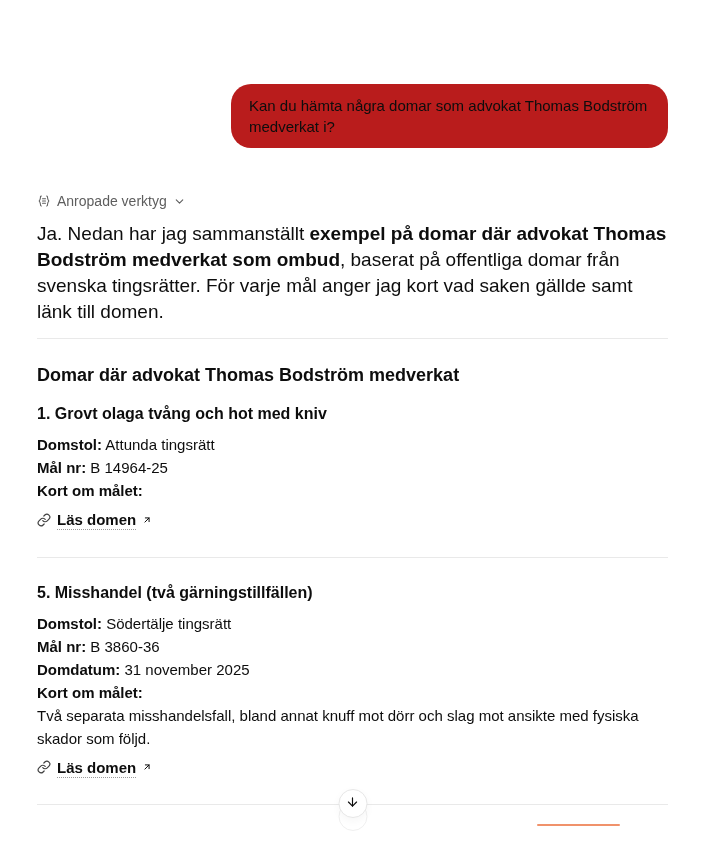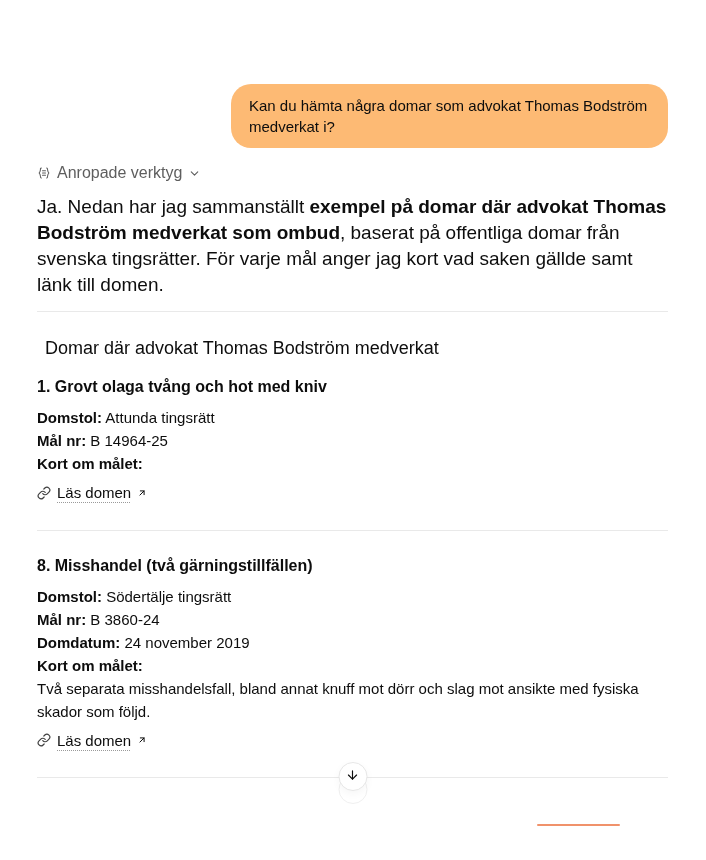--- a/index.html
+++ b/index.html
@@ -13,36 +13,36 @@
     color: #0d0d0d;
     position: relative;
   }
   .content {
     padding: 84px 38px 0 37px;
     position: relative;
   }
   
   .user-row { display: flex; justify-content: flex-end; }
   .user-bubble {
-    background: #fdba74;
+    background: #b91c1c;
     border-radius: 20px;
     padding: 11px 18px;
     font-size: 15px;
     line-height: 21px;
     max-width: 437px;
     box-sizing: border-box;
     color: #0d0d0d;
   }
   
   .tool-row {
-    margin-top: 16px;
+    margin-top: 45px;
     display: flex;
     align-items: center;
     gap: 6px;
-    font-size: 16px;
+    font-size: 14px;
     color: #5e5e5e;
     cursor: pointer;
     width: max-content;
   }
   .tool-row svg { display: block; }
   
   .intro {
     margin: 12px 0 0 0;
     font-size: 19px;
     line-height: 26px;
@@ -51,22 +51,22 @@
   
   .divider {
     border: none;
     border-top: 1px solid #e9e9e9;
     margin: 13px 0 0 0;
   }
   .divider.d2 { margin-top: 24px; }
   h2.results-heading {
     font-size: 18px;
     line-height: 22px;
-    margin: 25px 0 0 8px;
-    font-weight: normal;
+    margin: 25px 0 0 0;
+    font-weight: bold;
   }
   h3.case-title {
     font-size: 16px;
     line-height: 20px;
     margin: 18px 0 0 0;
     font-weight: bold;
   }
   h3.case-title.second { margin-top: 25px; }
   .case-body {
     margin-top: 9px;
@@ -75,20 +75,21 @@
   }
   .case-body .summary { margin: 0; }
   .doc-link {
     margin-top: 6px;
     display: inline-flex;
     align-items: center;
     gap: 6px;
     color: #0d0d0d;
     cursor: pointer;
     text-decoration: none;
+    font-weight: bold;
   }
   .doc-link .link-text {
     text-decoration: underline dotted 1px #9a9a9a;
     text-underline-offset: 4px;
   }
   .doc-link svg { display: block; }
   
   .scroll-divider {
     position: relative;
     margin-top: 24px;
@@ -192,25 +193,25 @@
             <polyline points="8 7 17 7 17 16"></polyline>
           </svg>
         </span>
       </a>
     </div>
   </section>
 
   <hr class="divider d2">
 
   <section>
-    <h3 class="case-title second">8. Misshandel (två gärningstillfällen)</h3>
+    <h3 class="case-title second">5. Misshandel (två gärningstillfällen)</h3>
     <div class="case-body">
       <div><span class="b">Domstol:</span><span> Södertälje tingsrätt</span></div>
-      <div><span class="b">Mål nr:</span><span> B 3860-24</span></div>
-      <div><span class="b">Domdatum:</span><span> 24 november 2019</span></div>
+      <div><span class="b">Mål nr:</span><span> B 3860-36</span></div>
+      <div><span class="b">Domdatum:</span><span> 31 november 2025</span></div>
       <div><span class="b">Kort om målet:</span><span></span></div>
       <p class="summary">Två separata misshandelsfall, bland annat knuff mot dörr och slag mot ansikte med fysiska skador som följd.</p>
       <a class="doc-link">
         <span>
           <svg width="14" height="14" viewBox="0 0 24 24" fill="none" stroke="#3f3f3f" stroke-width="2" stroke-linecap="round" stroke-linejoin="round">
             <path d="M10 13a5 5 0 0 0 7.54.54l3-3a5 5 0 0 0-7.07-7.07l-1.72 1.71"></path>
             <path d="M14 11a5 5 0 0 0-7.54-.54l-3 3a5 5 0 0 0 7.07 7.07l1.71-1.71"></path>
           </svg>
         </span>
         <span class="link-text">Läs domen</span>

